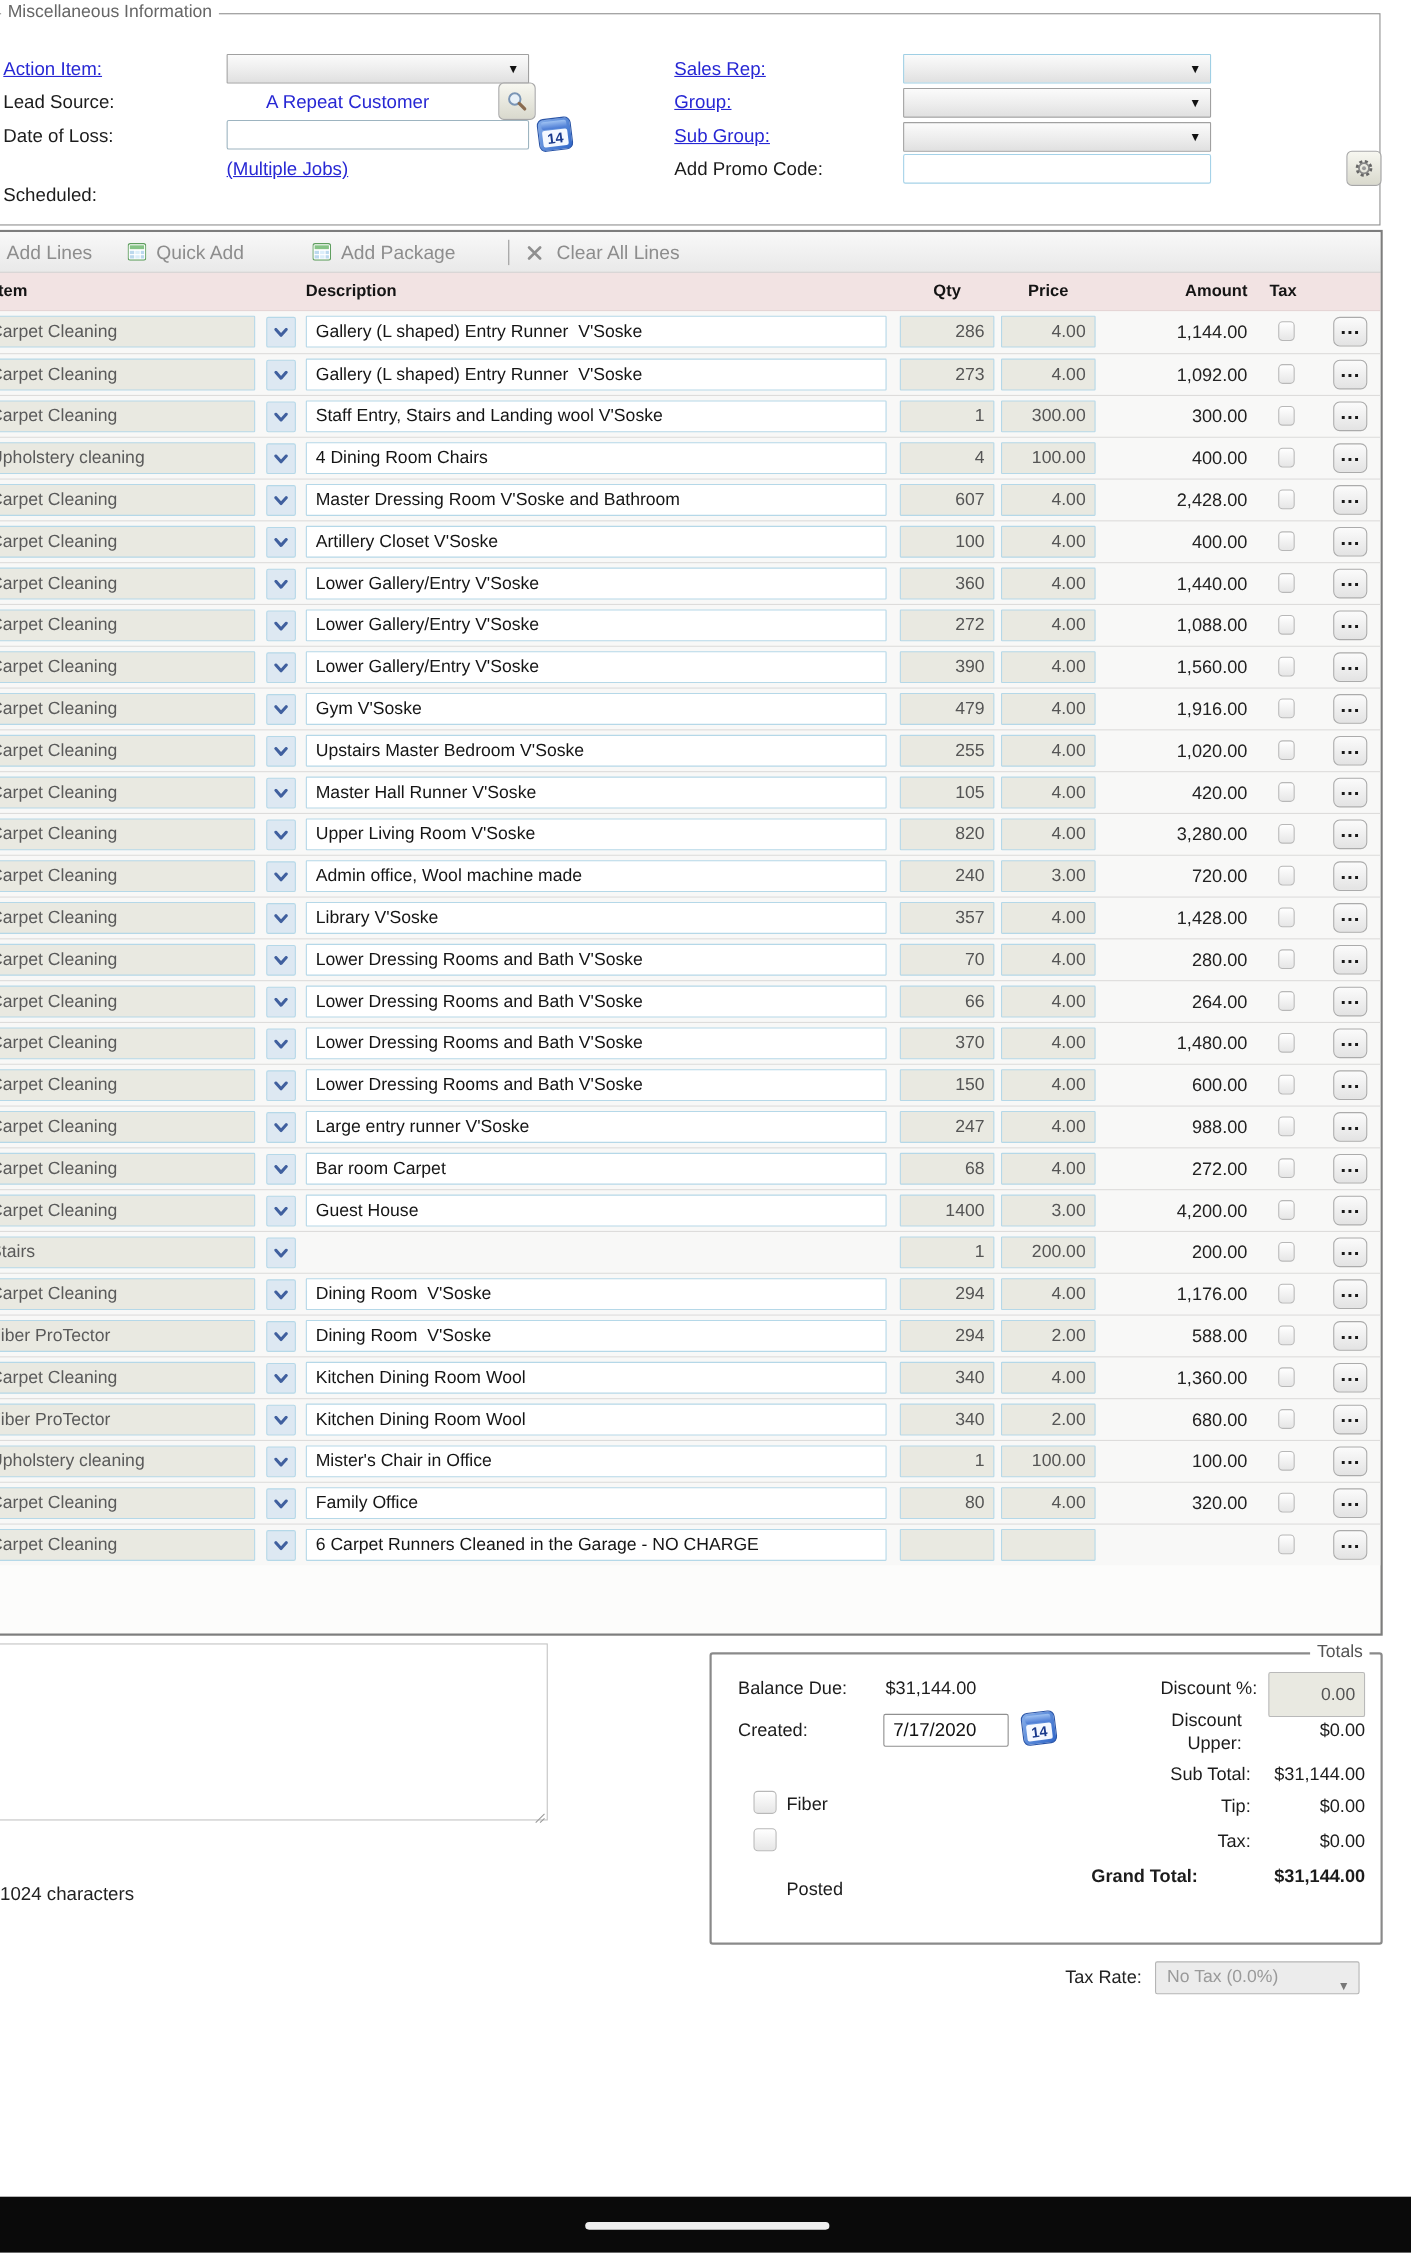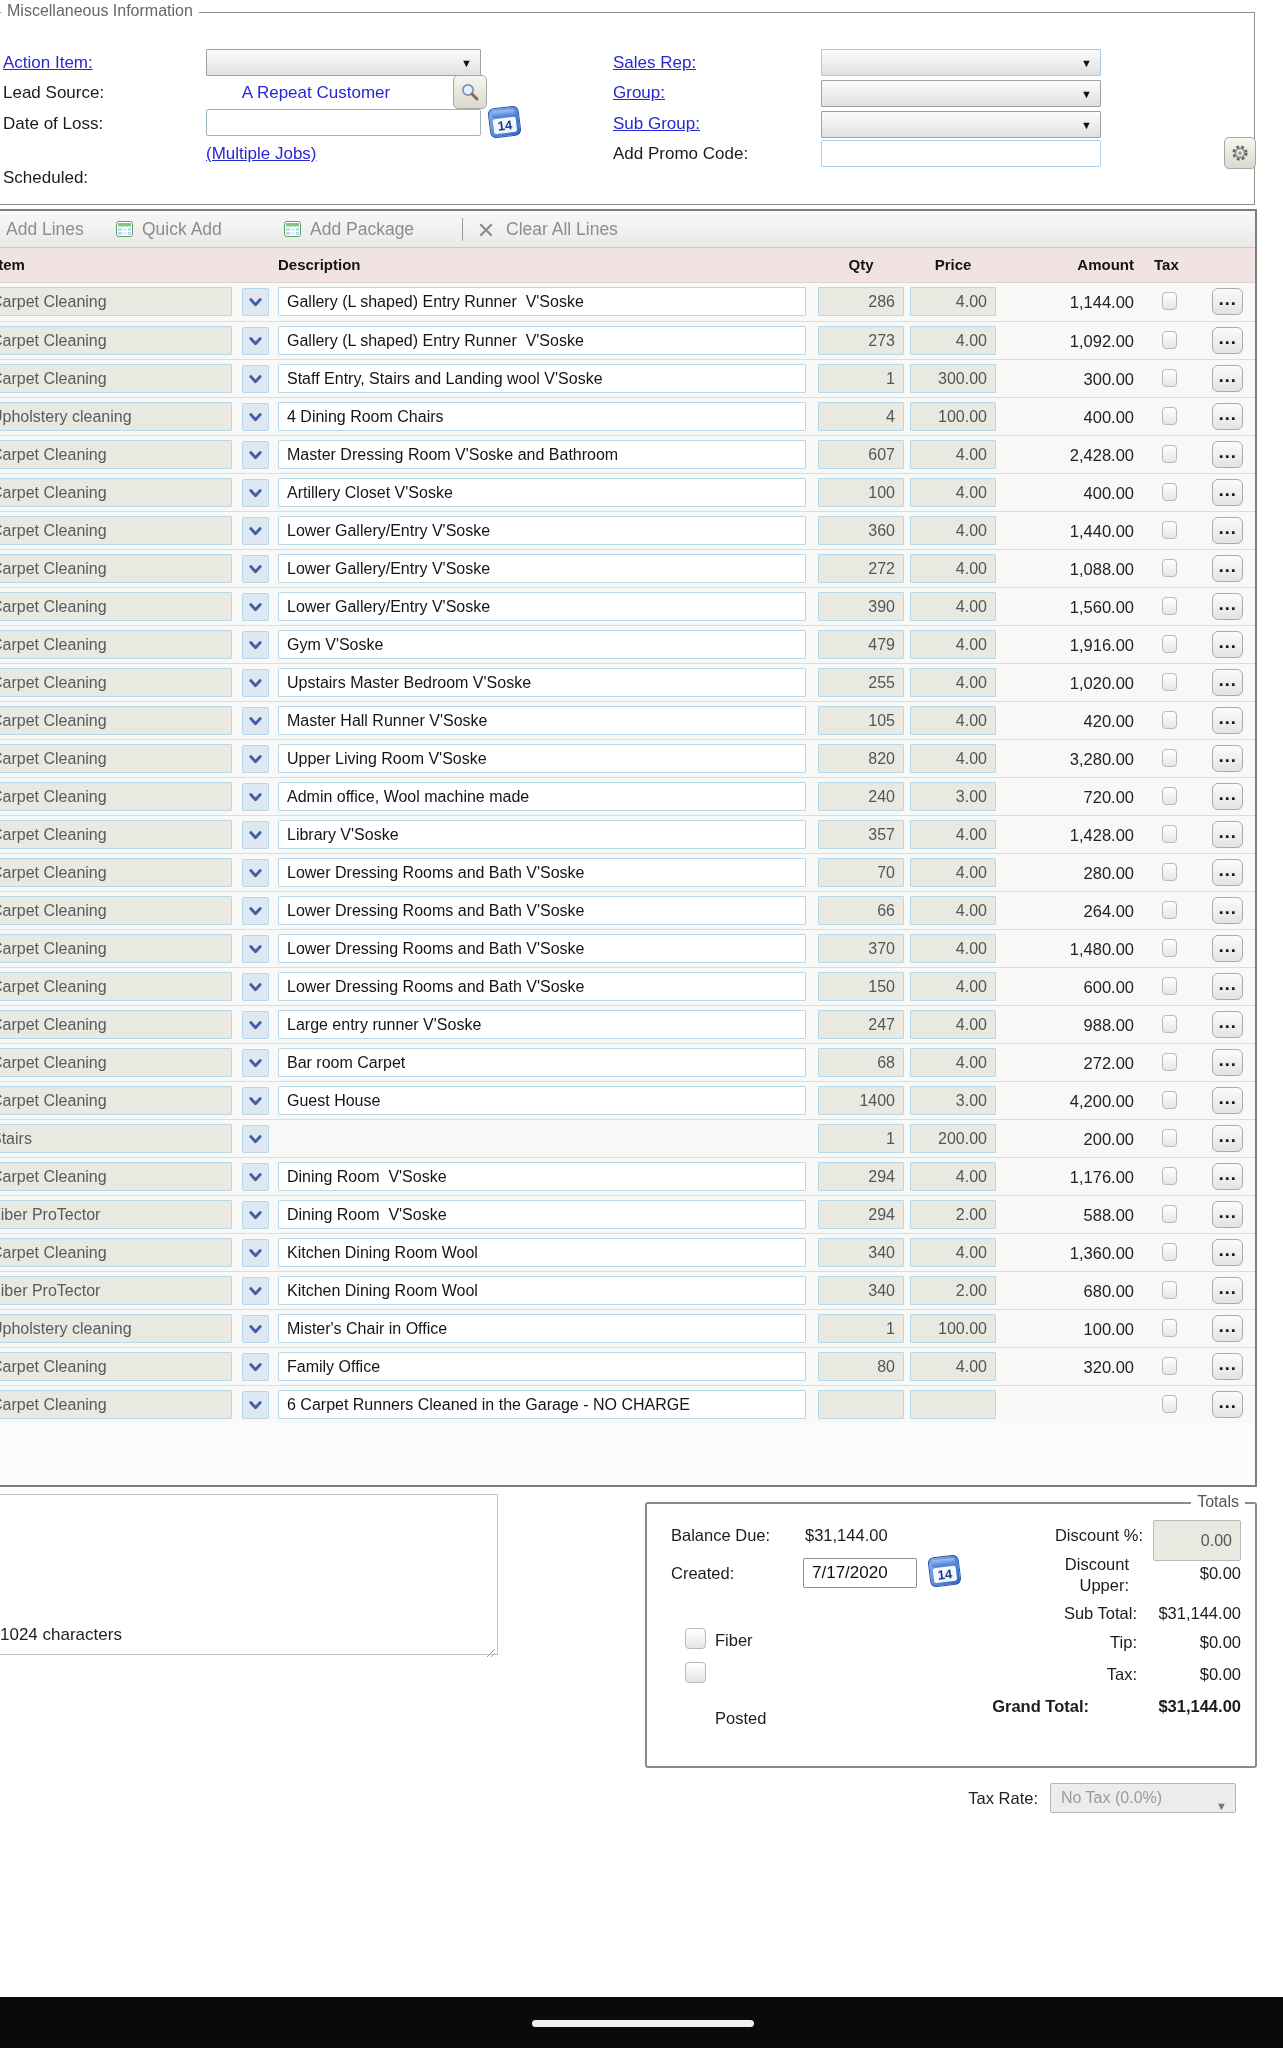--- a/index.html
+++ b/index.html
@@ -117,21 +117,21 @@
   }
   .c-more span { font-weight: bold; font-size: 19px; color: #1a1a1a; line-height: 20px; letter-spacing: 0.5px; }
 
   
   .notes {
     position: absolute; left: -10px; top: 1494px; width: 508px; height: 161px;
     border: 1px solid #c4c4c4; background: #fff; resize: none; outline: none;
     font-family: "Liberation Sans", sans-serif; font-size: 16px; padding: 6px;
   }
   .notes-resize { position: absolute; left: 486px; top: 1643px; }
-  .char-count { position: absolute; left: 0px; top: 1625px; font-size: 17px; color: #222; }
+  .char-count { position: absolute; left: 0px; top: 1712px; font-size: 17px; color: #222; }
 
   
   .totals { left: 645px; top: 1502px; width: 612px; height: 266px; border-width: 2px; border-color: #8a8a8a; border-radius: 3px; }
   .totals .legend { right: 10px; color: #555; }
   .t-lab16 { position: absolute; font-size: 16.5px; color: #1c1c1c; white-space: nowrap; }
   .t-line { position: absolute; right: 14px; display: flex; font-size: 16.5px; color: #1c1c1c; }
   .t-line .t-l { text-align: right; white-space: nowrap; }
   .t-line .t-v { width: 104px; text-align: right; white-space: nowrap; }
   .t-line.bold { font-weight: bold; }
   .disc-input {

